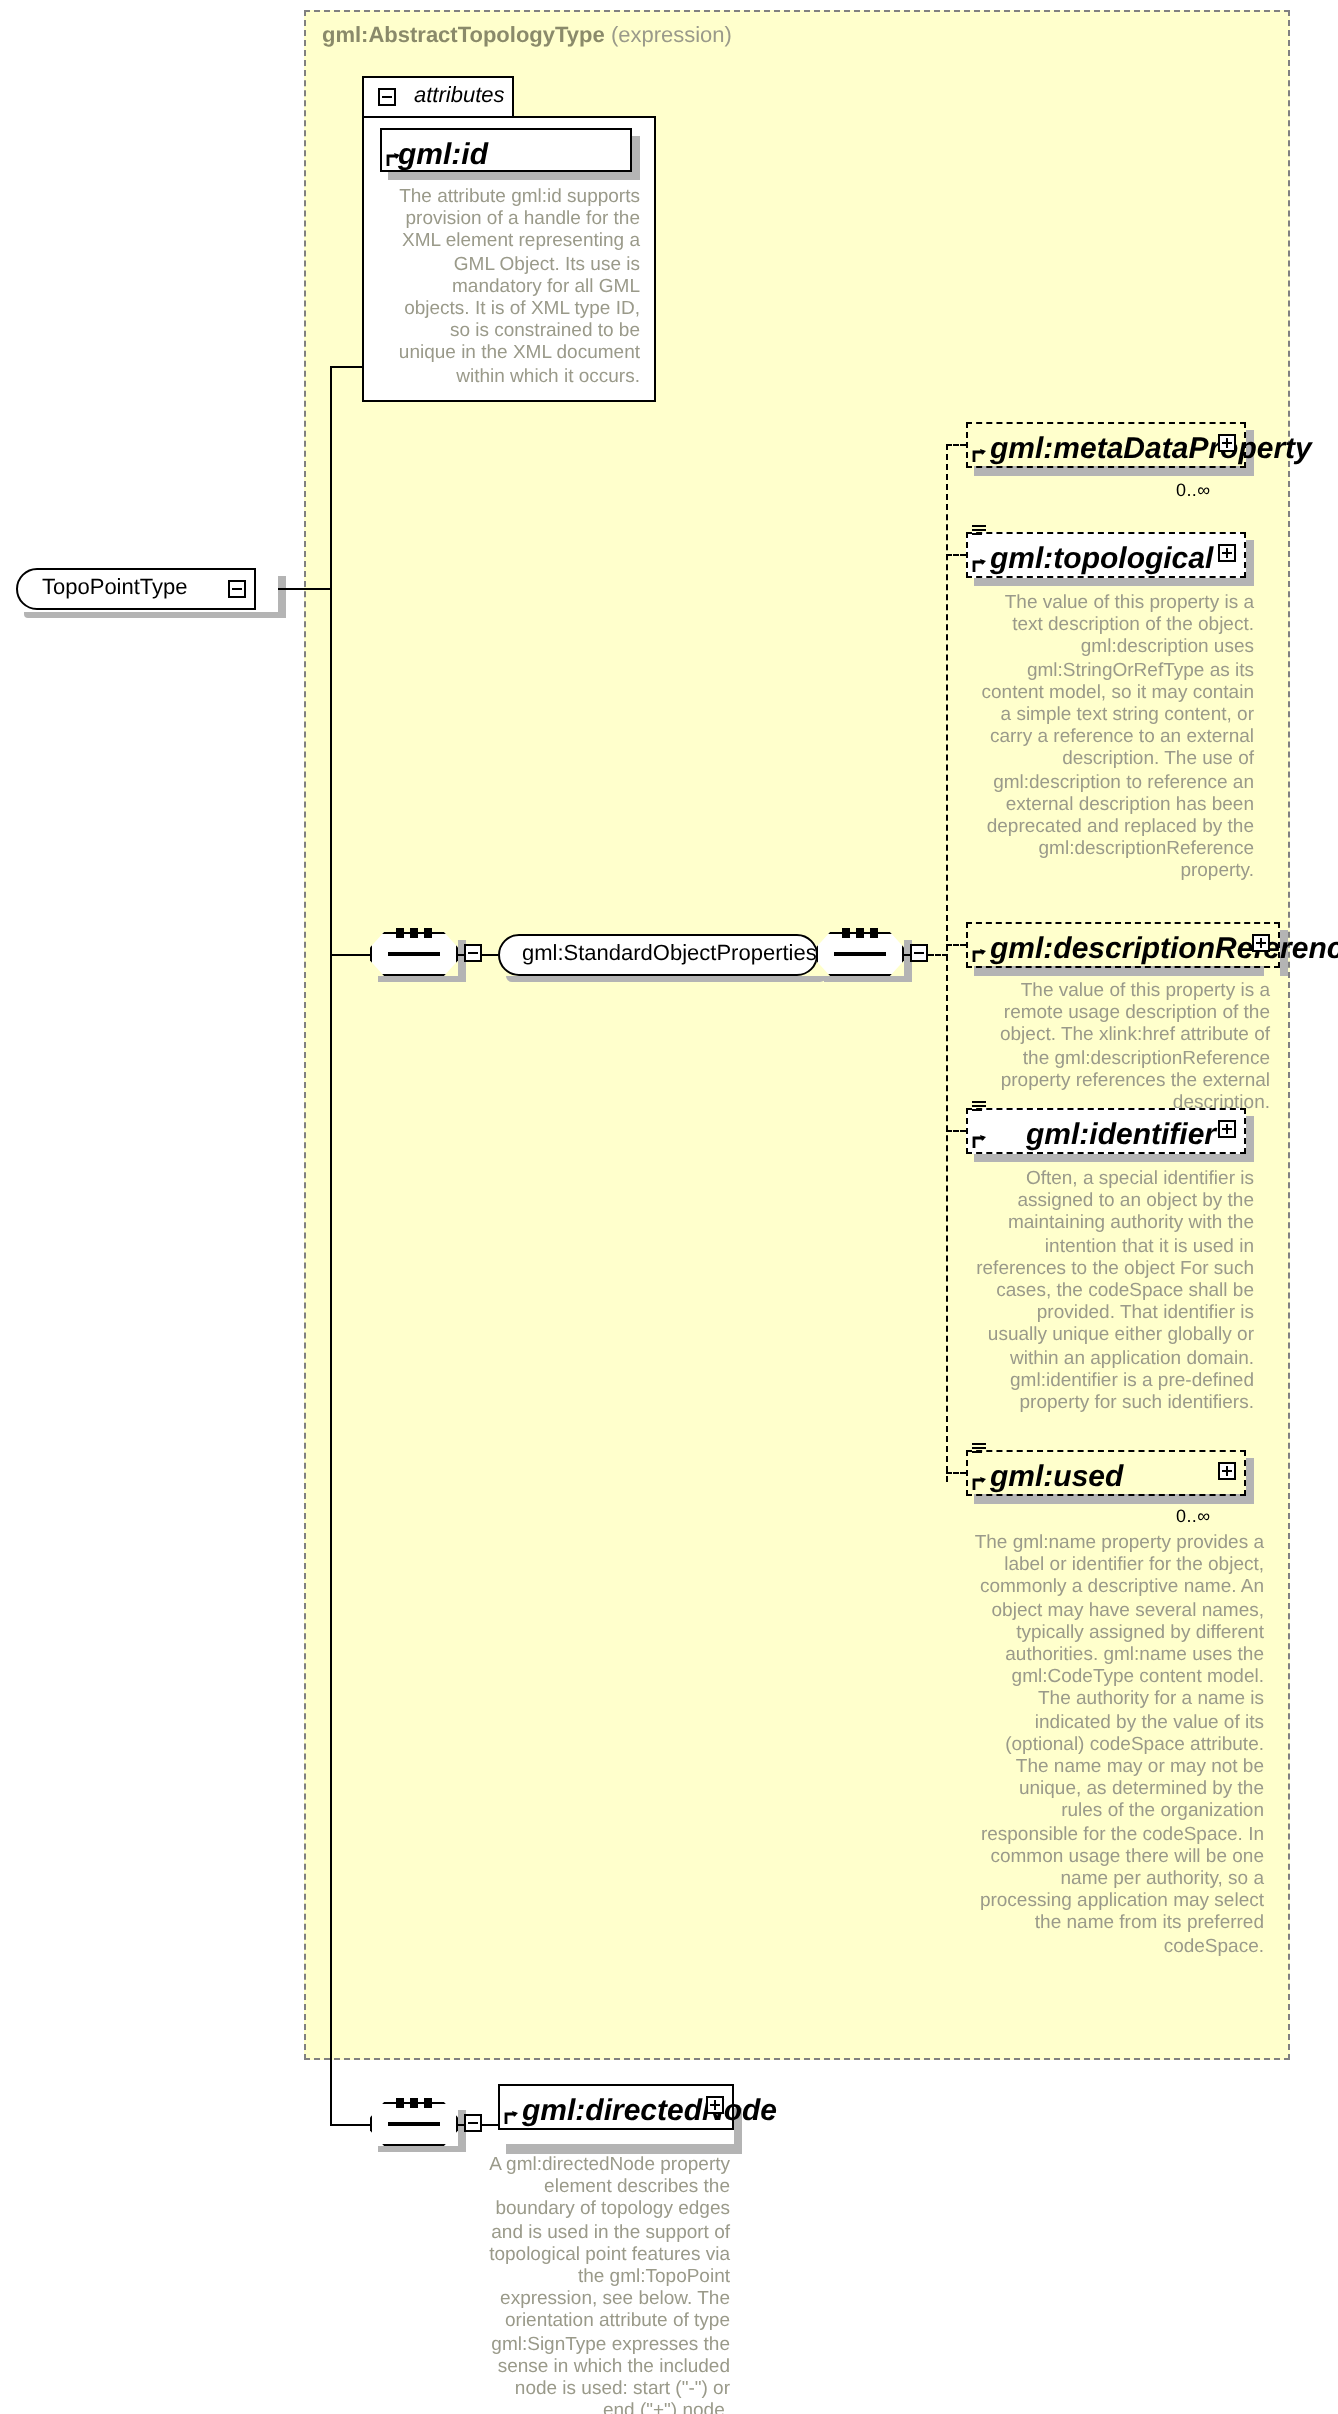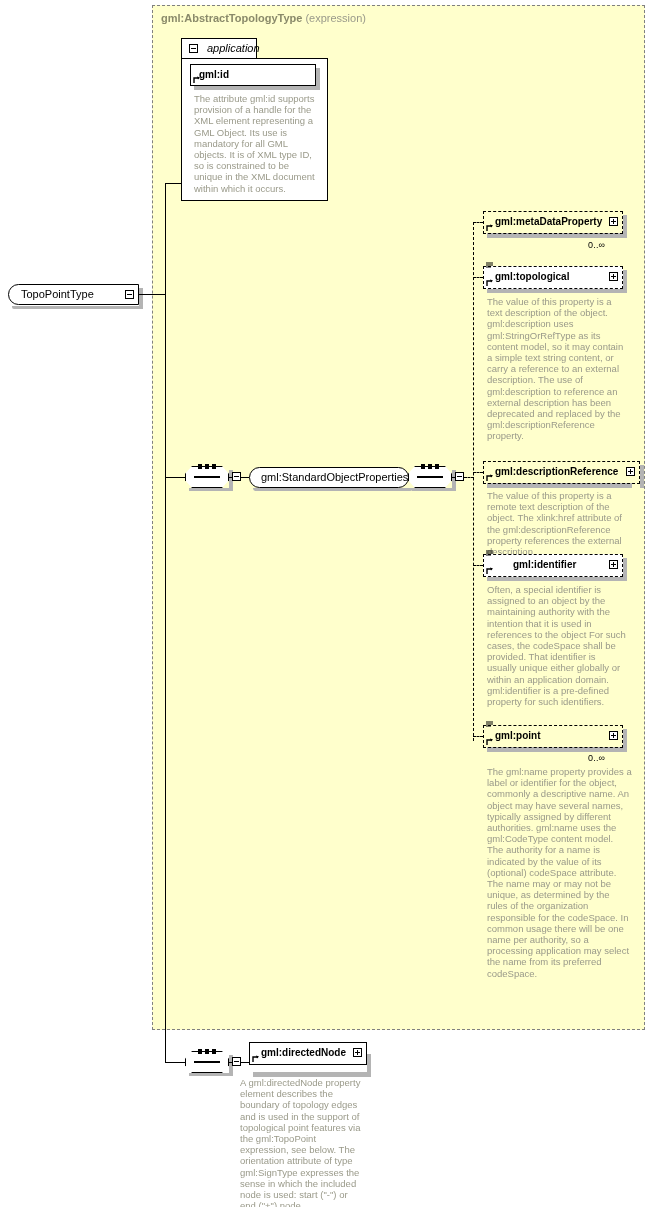--- a/index.html
+++ b/index.html
@@ -81,23 +81,24 @@
     background: #ffffff;
     border: 1px solid #000;
     height: 21px;
     position: absolute;
   }
   .elembox.optional { border: 1px dashed #000; }
   .elembox.transparent { background: transparent; }
   .elembox .name {
     position: absolute;
     left: 10px; top: 3px;
-    font-weight: bold; font-size: 10px;
+    font-weight: bold; font-size: 15px;
     white-space: nowrap;
     color: #000;
+    font-style: italic;
   }
   .elembox .expander { right: 4px; top: 5px; }
   
   .shadow {
     position: absolute;
     background: #b4b4b4;
   }
   
   .arrow-marker {
     position: absolute;
@@ -111,20 +112,21 @@
     width: 7px; height: 7px;
   }
 
   
   .doc {
     position: absolute;
     color: #9a9a8a;
     font-size: 9.5px;
     line-height: 11.2px;
     font-family: "Liberation Sans", sans-serif;
+    text-align: right;
   }
 
   
   .card {
     position: absolute;
     font-size: 9px;
     color: #000;
     letter-spacing: 0.2px;
   }
 
@@ -161,21 +163,21 @@
     height: 21px;
   }
   .groupbox .glabel {
     position: absolute; left: 11px; top: 3px;
     font-size: 11px; white-space: nowrap; color: #000;
   }
 
   
   #type-box {
     left: 8px; top: 284px;
-    width: 131px; height: 21px;
+    width: 120px; height: 21px;
     background: #ffffff;
     border: 1px solid #000;
     box-sizing: border-box;
     border-radius: 11px 0 0 11px;
   }
   #type-box .tlabel {
     position: absolute; left: 12px; top: 3px;
     font-size: 11px; white-space: nowrap;
   }
   #type-box .expander { right: 4px; top: 5px; }
@@ -210,21 +212,21 @@
 </div>
 
 <div class="hline abs" style="left:139px; top:294px; width:26px;"></div>
 <div class="vline abs" style="left:165px; top:183px; height:879px;"></div>
 <div class="hline abs" style="left:165px; top:183px; width:17px;"></div>
 <div class="hline abs" style="left:165px; top:477px; width:20px;"></div>
 <div class="hline abs" style="left:165px; top:1062px; width:20px;"></div>
 
 <div class="abs" id="attributes-tab">
   <span class="expander"></span>
-  <span class="tab-label">application</span>
+  <span class="tab-label">attributes</span>
 </div>
 <div class="abs" id="attributes-body"></div>
 
 <div class="shadow abs" style="left:194px; top:86px; width:126px; height:4px;"></div>
 <div class="shadow abs" style="left:316px; top:68px; width:4px; height:22px;"></div>
 <div class="elembox abs" style="left:190px; top:64px; width:126px; height:22px;">
   <span class="name" style="left:8px; top:4px;">gml:id</span>
   <svg class="arrow-marker" viewBox="0 0 8 8">
     <path d="M1 7 L1 2 L6 2" fill="none" stroke="#000" stroke-width="1.4"></path>
     <path d="M4 0.5 L7 1.5 L5 3.5 Z" fill="#000"></path>
@@ -303,41 +305,41 @@
 <div class="shadow abs" style="left:487px; top:483px; width:145px; height:5px;"></div>
 <div class="shadow abs" style="left:640px; top:465px; width:4px; height:23px;"></div>
 <div class="elembox optional transparent abs" style="left:483px; top:461px; width:157px; height:23px;">
   <span class="name" style="left:11px; top:4px;">gml:descriptionReference</span>
   <span class="expander plus"></span>
   <svg class="arrow-marker" viewBox="0 0 8 8">
     <path d="M1 7 L1 2 L6 2" fill="none" stroke="#000" stroke-width="1.4"></path>
     <path d="M4 0.5 L7 1.5 L5 3.5 Z" fill="#000"></path>
   </svg>
 </div>
-<div class="doc abs" style="left:487px; top:490px; width:148px;">The value of this property is a remote text description of the object. The xlink:href attribute of the gml:descriptionReference property references the external description.</div>
+<div class="doc abs" style="left:487px; top:490px; width:148px;">The value of this property is a remote usage description of the object. The xlink:href attribute of the gml:descriptionReference property references the external description.</div>
 
 <div class="shadow abs" style="left:487px; top:576px; width:140px; height:5px;"></div>
 <div class="shadow abs" style="left:623px; top:558px; width:4px; height:23px;"></div>
 <div class="elembox optional abs" style="left:483px; top:554px; width:140px; height:23px;">
   <span class="name" style="left:29px; top:4px;">gml:identifier</span>
   <span class="expander plus"></span>
   <svg class="arrow-marker" viewBox="0 0 8 8">
     <path d="M1 7 L1 2 L6 2" fill="none" stroke="#000" stroke-width="1.4"></path>
     <path d="M4 0.5 L7 1.5 L5 3.5 Z" fill="#000"></path>
   </svg>
   <svg class="doc-marker" viewBox="0 0 7 7">
     <path d="M0 1 H7 M0 3 H7 M0 5 H5" stroke="#000" stroke-width="1" fill="none"></path>
   </svg>
 </div>
 <div class="doc abs" style="left:487px; top:584px; width:140px;">Often, a special identifier is assigned to an object by the maintaining authority with the intention that it is used in references to the object For such cases, the codeSpace shall be provided. That identifier is usually unique either globally or within an application domain. gml:identifier is a pre-defined property for such identifiers.</div>
 
 <div class="shadow abs" style="left:487px; top:747px; width:140px; height:5px;"></div>
 <div class="shadow abs" style="left:623px; top:729px; width:4px; height:23px;"></div>
 <div class="elembox optional transparent abs" style="left:483px; top:725px; width:140px; height:23px;">
-  <span class="name" style="left:11px; top:4px;">gml:point</span>
+  <span class="name" style="left:11px; top:4px;">gml:used</span>
   <span class="expander plus"></span>
   <svg class="arrow-marker" viewBox="0 0 8 8">
     <path d="M1 7 L1 2 L6 2" fill="none" stroke="#000" stroke-width="1.4"></path>
     <path d="M4 0.5 L7 1.5 L5 3.5 Z" fill="#000"></path>
   </svg>
   <svg class="doc-marker" viewBox="0 0 7 7">
     <path d="M0 1 H7 M0 3 H7 M0 5 H5" stroke="#000" stroke-width="1" fill="none"></path>
   </svg>
 </div>
 <div class="card abs" style="left:588px; top:753px;">0..∞</div>

